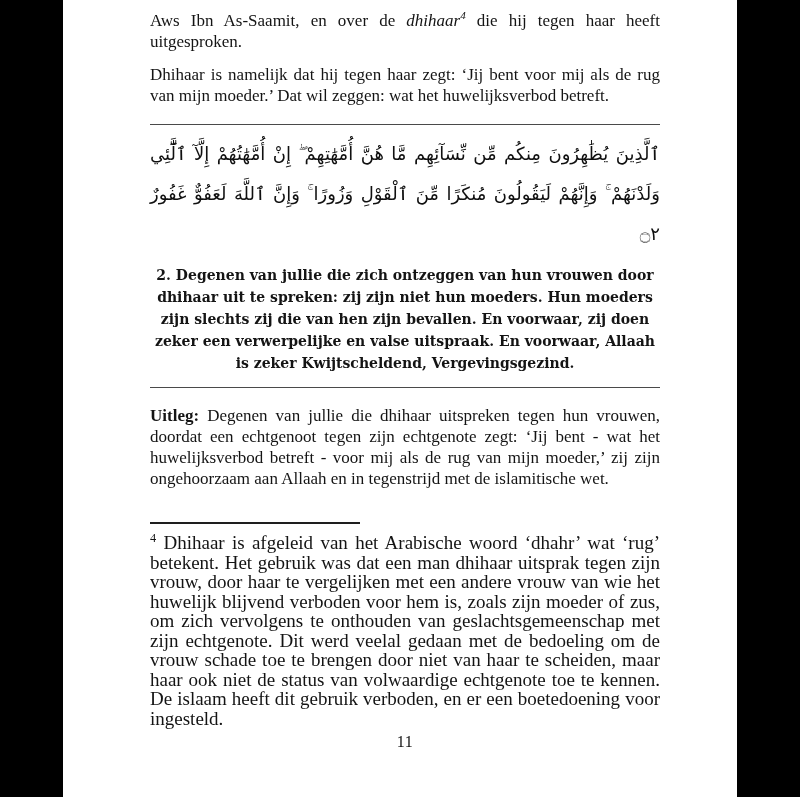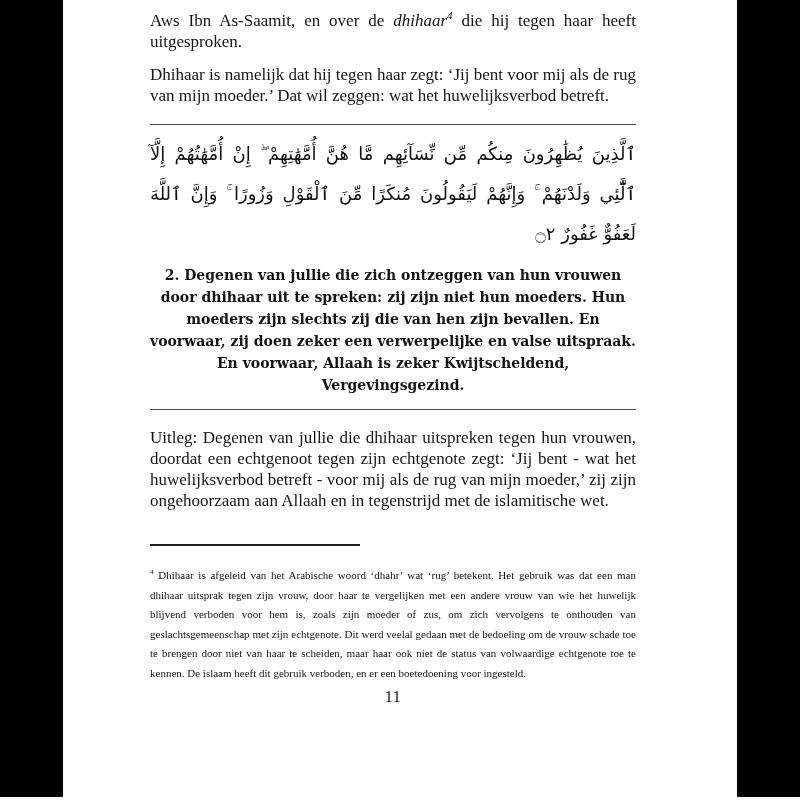--- a/index.html
+++ b/index.html
@@ -8,21 +8,21 @@
     background:#ffffff;
     font-family:"Liberation Serif","DejaVu Serif",serif;
     color:#141414;
   }
   .scan-edge { position:absolute; top:0; height:797px; background:#000; }
   .scan-edge.left  { left:0;  width:63px; }
   .scan-edge.right { left:737px; width:63px; }
   .page {
     position:absolute; left:63px; top:0; width:674px; height:797px;
     background:#fff; box-sizing:border-box;
-    padding:10px 101px 0 87px;
+    padding:10px 77px 0 87px;
   }
   p { margin:0; }
   .body-par {
     font-size:17px; line-height:21px; text-align:justify;
     text-justify:inter-word;
   }
   .mt { margin-top:12px; }
   .rule {
     height:0; border:none; border-top:1.6px solid #4a4a4a;
     margin:18px 0 0 0; width:100%;
@@ -33,28 +33,28 @@
     font-size:18px; line-height:40px; text-align:justify;
     margin-top:9px; color:#101010;
   }
   .translation {
     font-family:"DejaVu Serif","Liberation Serif",serif;
     font-weight:bold; font-size:14px; line-height:22px;
     text-align:center; margin-top:10px;
   }
   .rule2 { margin-top:13px; }
   .uitleg { margin-top:17px; }
-  .uitleg b { font-weight:normal; }
+  .uitleg b { font-weight:bold; }
   .fn-rule {
     width:210px; height:0; border:none; border-top:2px solid #1e1e1e;
     margin:33px 0 0 0;
   }
   .footnote {
-    font-size:11px; line-height:19.5px; text-align:justify;
-    margin-top:20px;
+    font-size:19px; line-height:19.5px; text-align:justify;
+    margin-top:9px;
   }
   .footnote sup, .body-par sup {
     font-size:0.65em; line-height:0; vertical-align:super;
   }
   .pageno {
     text-align:center; font-size:16px; margin-top:5px;
     letter-spacing:0.5px;
   }
 </style>
 </head>

